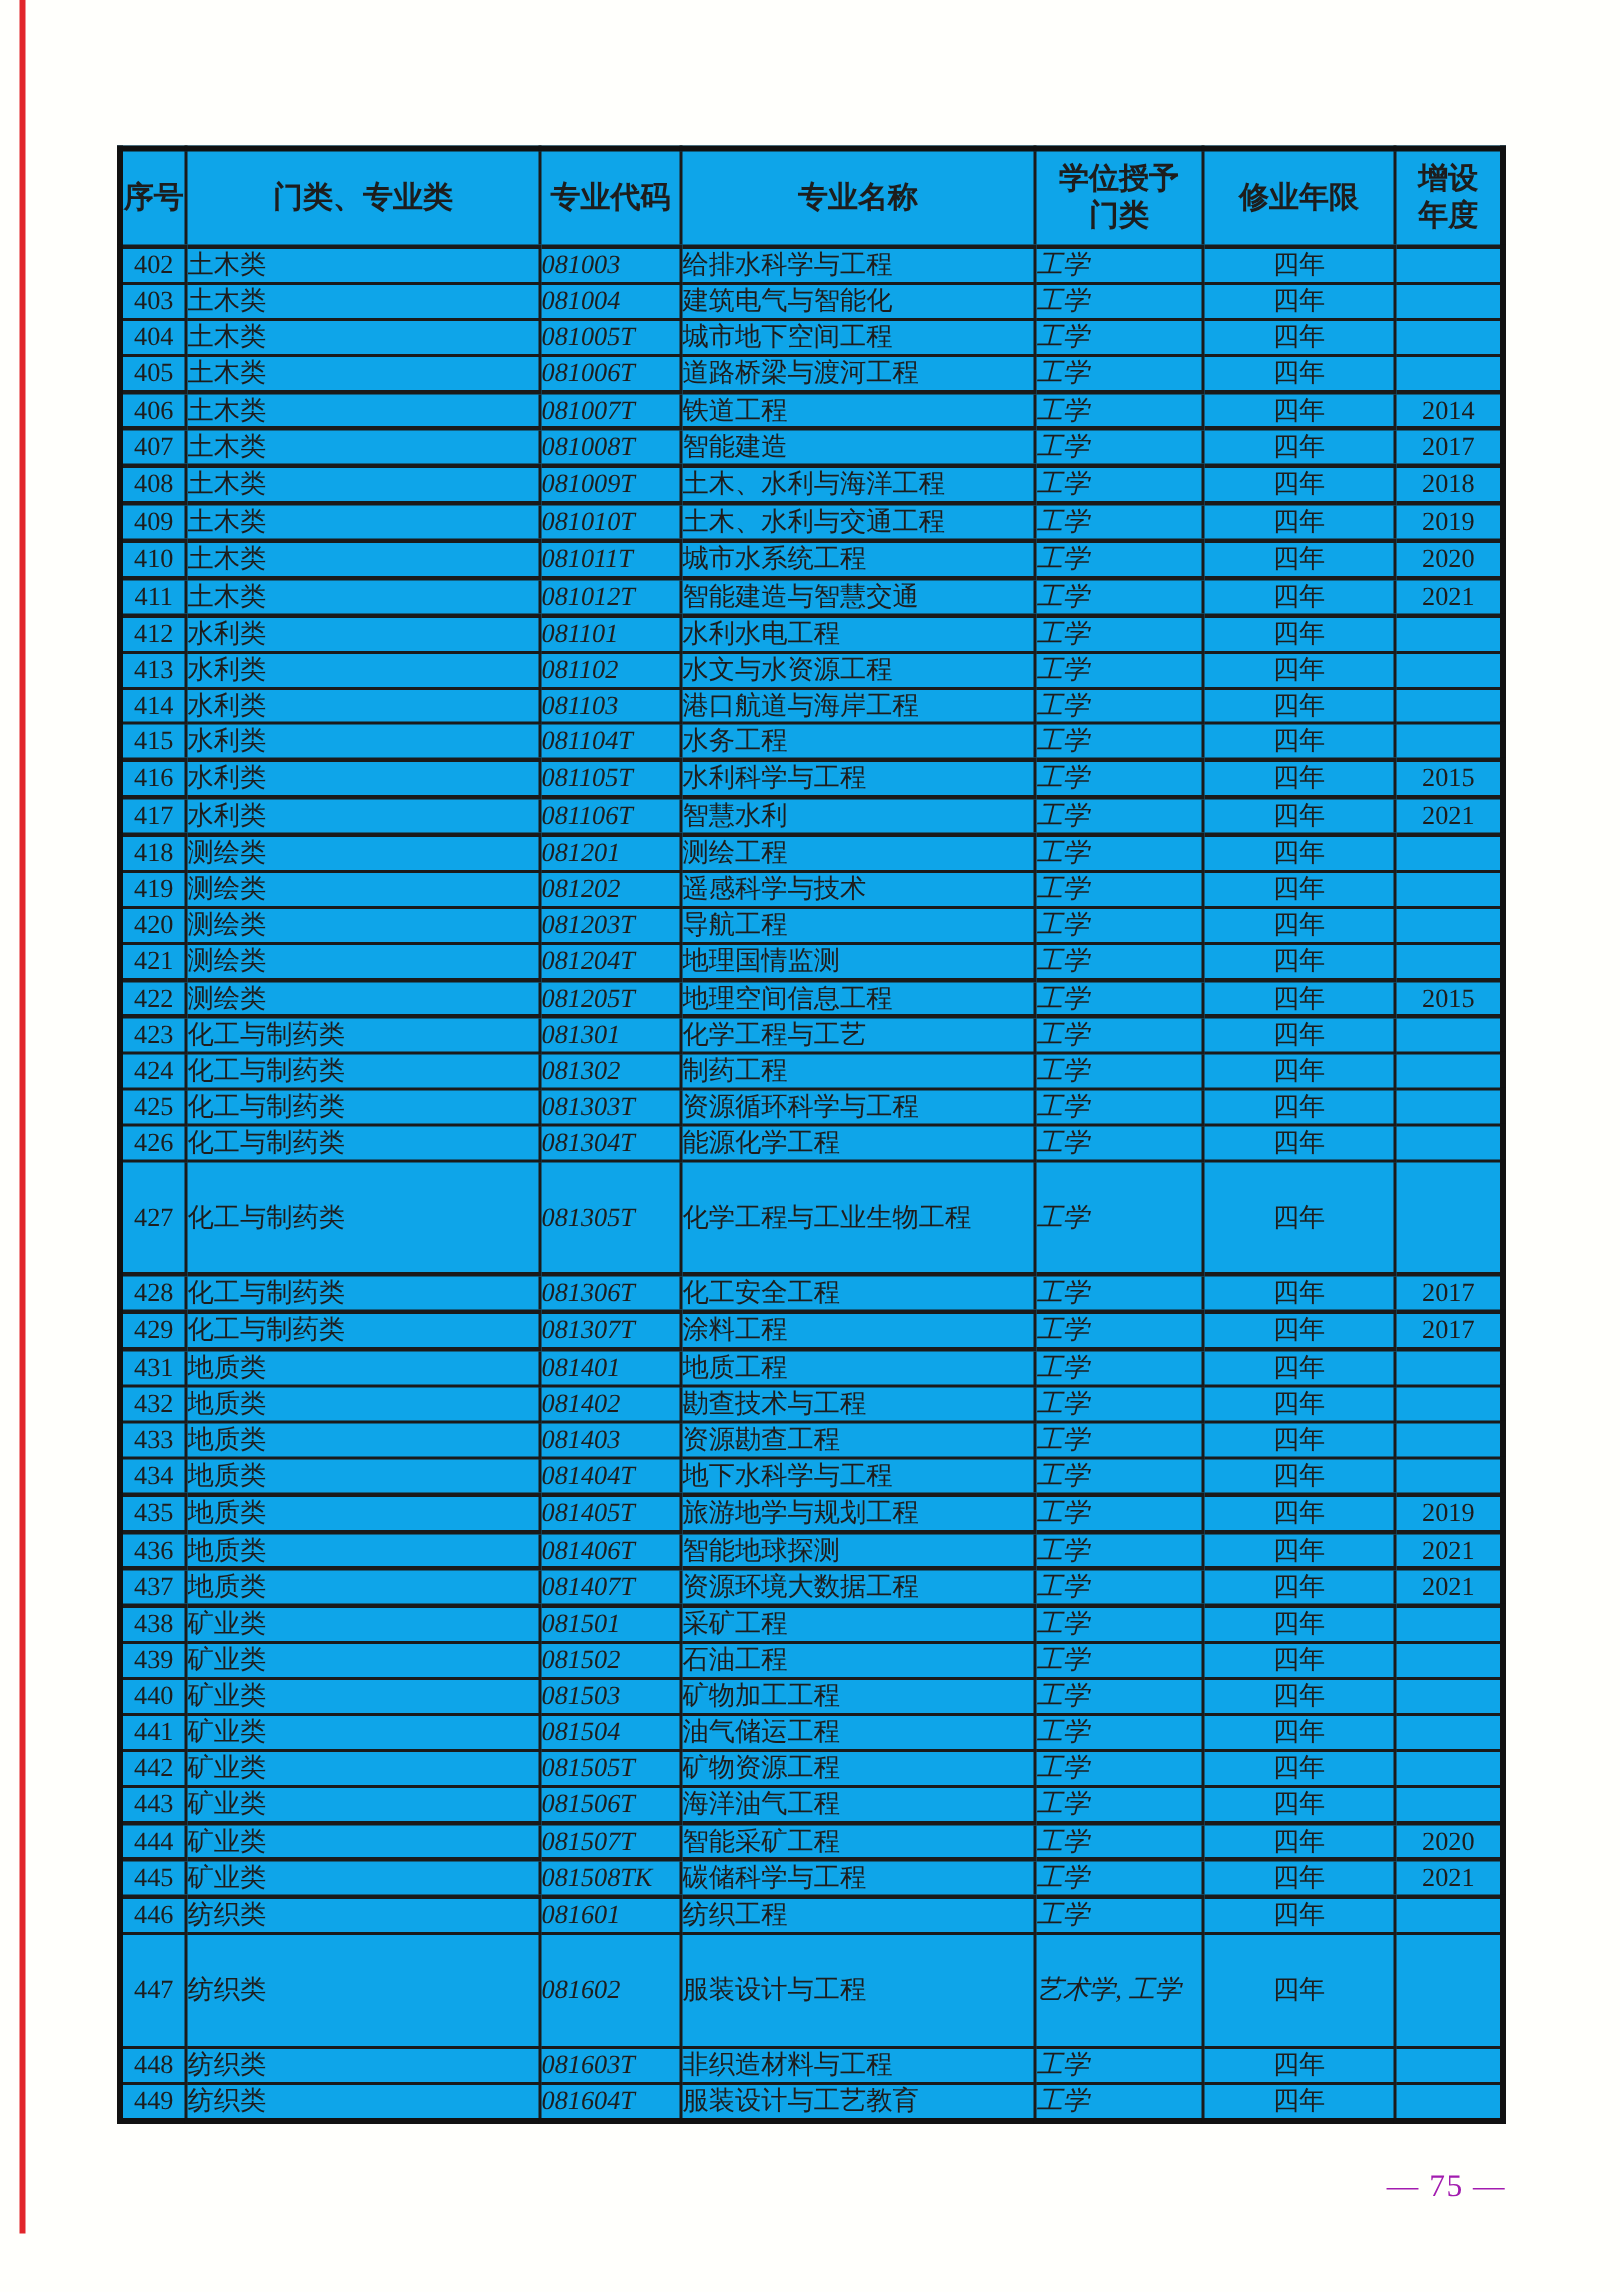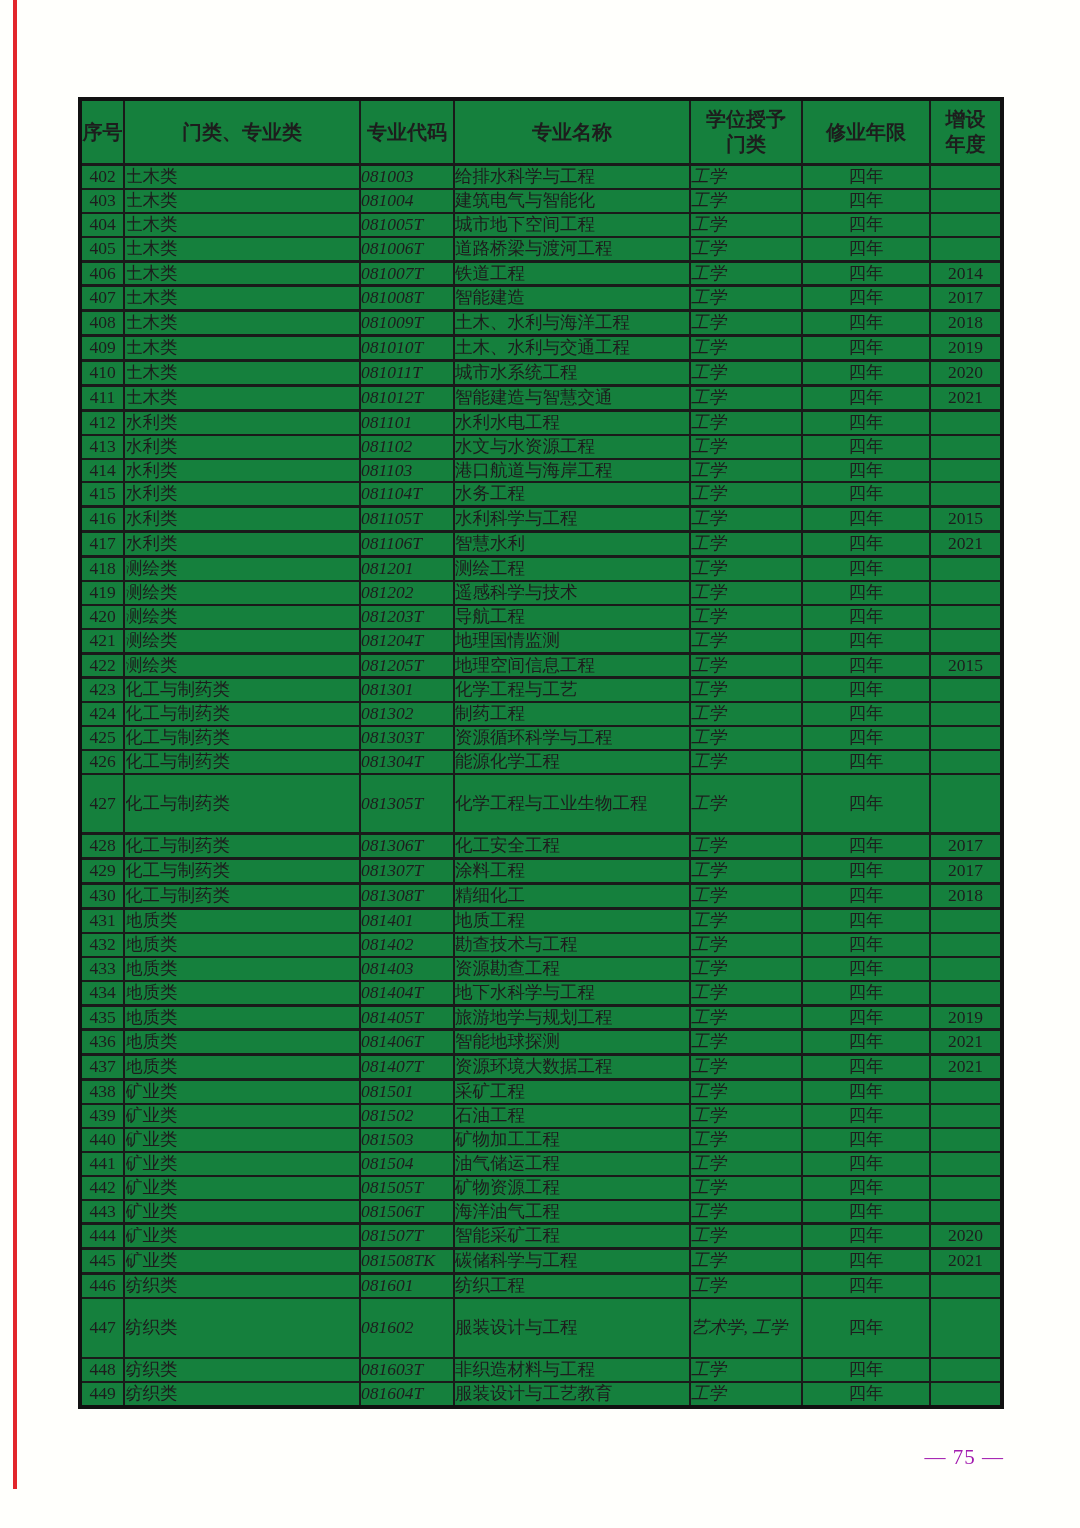--- a/index.html
+++ b/index.html
@@ -24,21 +24,21 @@
     height: 1489px;
     background: #e2262b;
   }
   table.majors {
     position: absolute;
     left: 78px;
     top: 97px;
     width: 922px;
     border-collapse: collapse;
     table-layout: fixed;
-    background: #15803d;
+    background: #0ea5e9;
   }
   table.majors th,
   table.majors td {
     border: 2px solid #1a1a1a;
     padding: 0;
     vertical-align: middle;
     overflow: hidden;
   }
   table.majors {
     border: 4px solid #111111;
@@ -49,32 +49,32 @@
     font-weight: bold;
     text-align: center;
     line-height: 1.25;
     white-space: pre-line;
     border-bottom-width: 3px !important;
   }
   tbody tr {
     height: 15px;
   }
   tbody tr.tall {
-    height: 60px;
+    height: 76px;
   }
   tbody tr.heavy td {
     border-top-width: 3px;
     border-bottom-width: 3px;
   }
   tbody td {
     font-size: 17.5px;
     line-height: 1.25;
   }
   td.c-no      { text-align: center; }
-  td.c-cat     { text-align: left; padding-left: 6px; border-radius: 12px; }
+  td.c-cat     { text-align: left; padding-left: 6px; }
   td.c-code    { text-align: left; padding-left: 6px; font-style: italic; }
   td.c-name    { text-align: left; padding-left: 8px; }
   td.c-degree  { text-align: left; padding: 0 4px; font-style: italic; }
   td.c-years   { text-align: center; }
   td.c-added   { text-align: center; }
   .pagenum {
     position: absolute;
     top: 1445px;
     right: 76px;
     font-size: 21px;
@@ -357,29 +357,20 @@
         </tr>
         <tr class="heavy">
           <td class="c-no">429</td>
           <td class="c-cat">化工与制药类</td>
           <td class="c-code">081307T</td>
           <td class="c-name">涂料工程</td>
           <td class="c-degree">工学</td>
           <td class="c-years">四年</td>
           <td class="c-added">2017</td>
         </tr>
-        <tr class="heavy">
-          <td class="c-no">430</td>
-          <td class="c-cat">化工与制药类</td>
-          <td class="c-code">081308T</td>
-          <td class="c-name">精细化工</td>
-          <td class="c-degree">工学</td>
-          <td class="c-years">四年</td>
-          <td class="c-added">2018</td>
-        </tr>
         <tr>
           <td class="c-no">431</td>
           <td class="c-cat">地质类</td>
           <td class="c-code">081401</td>
           <td class="c-name">地质工程</td>
           <td class="c-degree">工学</td>
           <td class="c-years">四年</td>
           <td class="c-added"></td>
         </tr>
         <tr>

